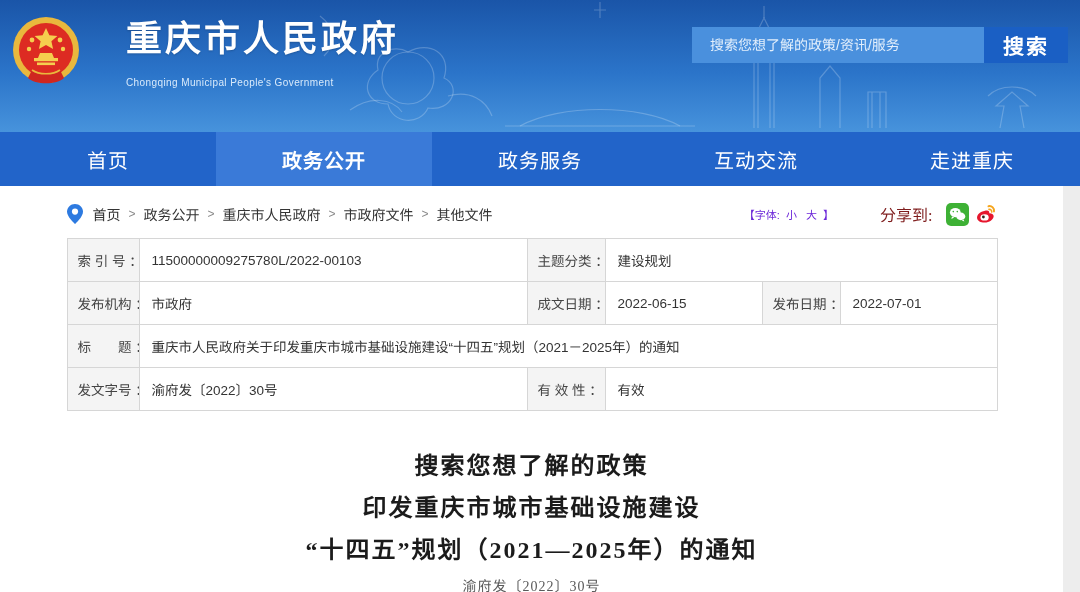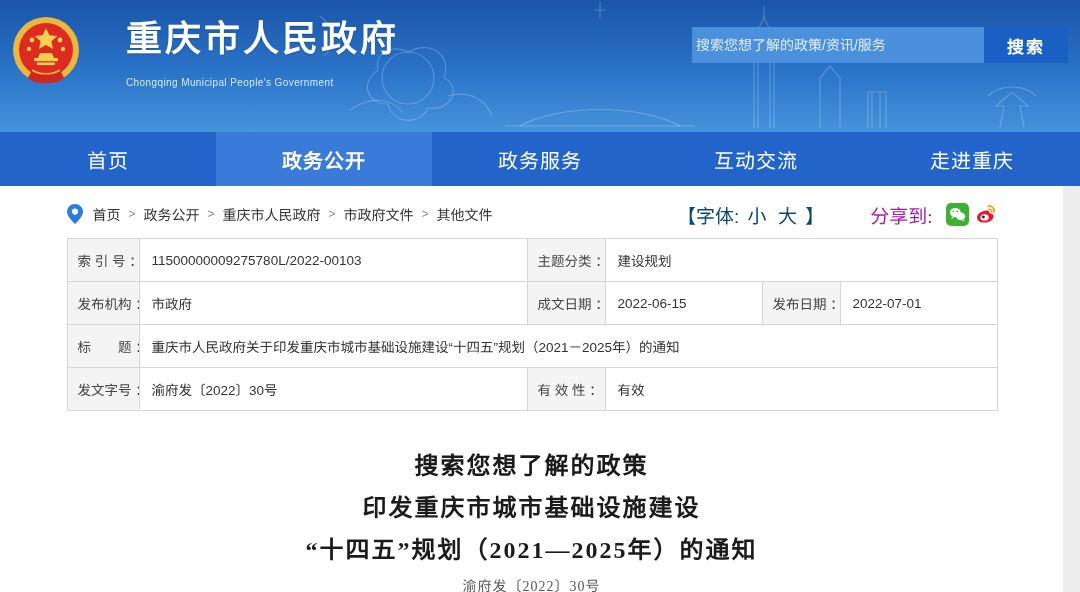--- a/index.html
+++ b/index.html
@@ -23,27 +23,27 @@
     text-shadow:0 1px 2px rgba(0,0,0,.18); line-height:44px;
   }
   .brand-text .en {
     font-size:10px; color:#d9eafb; letter-spacing:.4px; margin-top:16px;
   }
   .search-bar {
     position:absolute; top:27px; right:12px; display:flex; height:36px; width:376px;
   }
   .search-input {
     flex:1; border:none; outline:none; height:36px;
-    background:#4a90dd; color:#f2f8ff; font-size:14px; padding:0 4px;
+    background:#4a90dd; color:#f2f8ff; font-size:14px; padding:0 18px;
     font-family:inherit;
   }
   .search-input::placeholder { color:#e3effc; opacity:1; }
   .search-btn {
     width:84px; height:36px; border:none; cursor:pointer;
-    background:#1a5fc4; color:#ffffff; font-size:17px; font-weight:bold;
+    background:#1a5fc4; color:#ffffff; font-size:21px; font-weight:bold;
     letter-spacing:2px; font-family:inherit;
   }
   
   .main-nav {
     width:1080px; height:54px; background:#2264c9; display:flex;
   }
   .nav-item {
     flex:1; display:flex; align-items:center; justify-content:center;
     color:#ffffff; font-size:20px; text-decoration:none; letter-spacing:1px;
     cursor:pointer;
@@ -52,23 +52,23 @@
   
   .page-body { width:1080px; height:406px; background:#ededed; }
   .content-sheet { width:1063px; height:406px; background:#ffffff; padding-top:12px; }
   .content-inner { width:930px; margin:0 auto; }
   
   .crumb-row { display:flex; align-items:center; height:32px; font-size:14px; }
   .pin-icon { width:16px; height:20px; margin-right:10px; }
   .crumb-link { color:#333; text-decoration:none; cursor:pointer; }
   .crumb-sep { color:#8a8a8a; margin:0 8px; font-size:12px; }
   .crumb-right { margin-left:auto; display:flex; align-items:center; }
-  .font-size-ctl { color:#0c4a6e; font-size:19px; margin-right:46px; }
+  .font-size-ctl { color:#6d28d9; font-size:11px; margin-right:46px; }
   .font-size-ctl .sz { cursor:pointer; margin:0 3px; }
-  .share-label { color:#a21caf; font-size:19px; margin-right:8px;font-family:Liberation Serif, serif; }
+  .share-label { color:#7f1d1d; font-size:16px; margin-right:8px;font-family:Liberation Serif, serif; }
   .share-icon { width:23px; height:23px; margin-left:5px; cursor:pointer; display:inline-block; }
   
   .info-table {
     width:930px; border-collapse:collapse; margin-top:8px;
     font-size:13.5px; table-layout:fixed;
   }
   .info-table td {
     border:1px solid #d6d6d6; height:43px; padding:4px 12px; color:#333;
     overflow:hidden; white-space:nowrap;
   }

